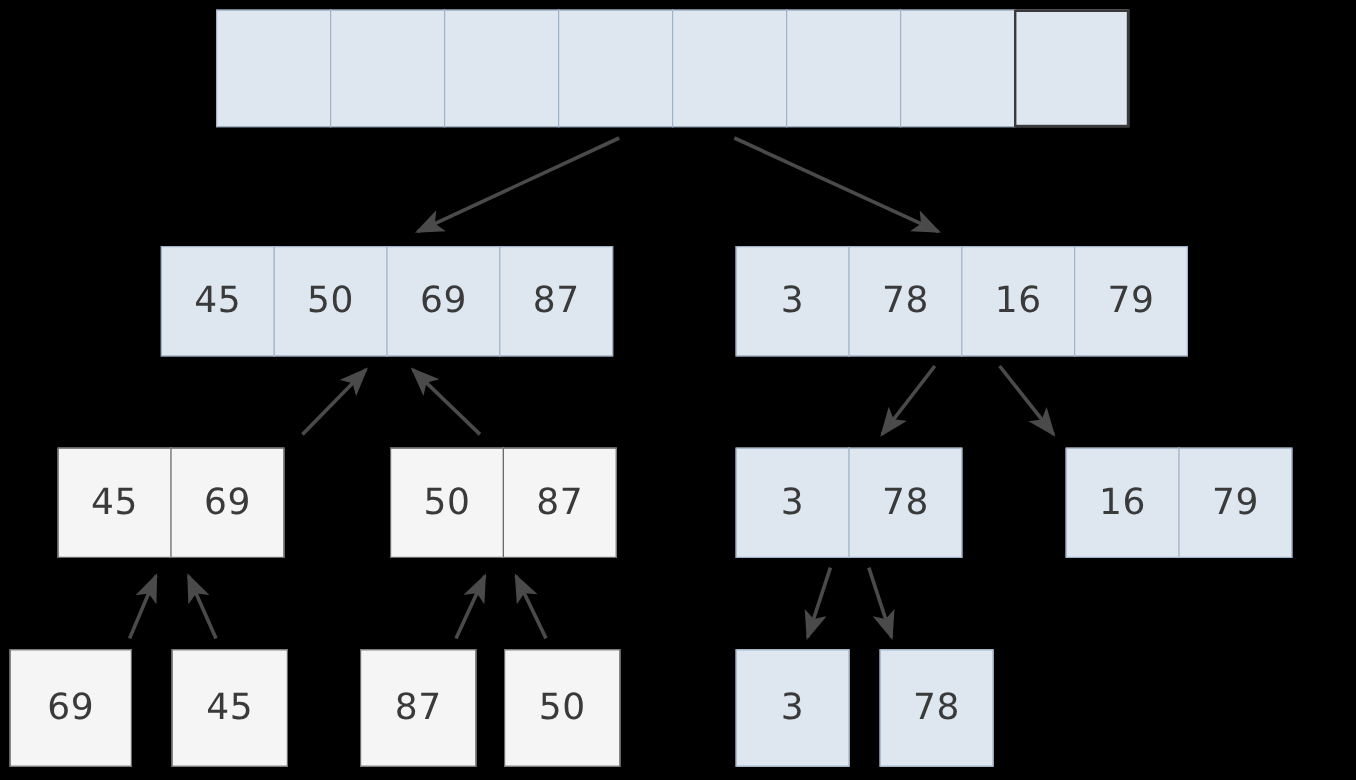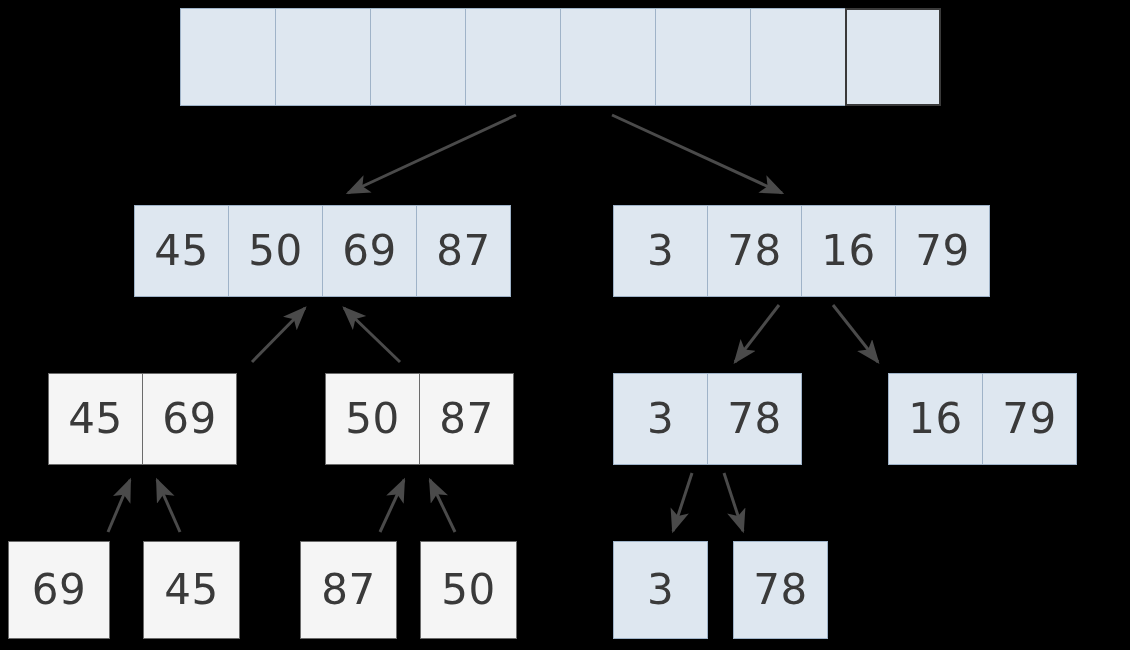--- a/index.html
+++ b/index.html
@@ -18,21 +18,21 @@
   .array-group {
     position: absolute;
     display: flex;
     flex-direction: row;
   }
   .cell {
     box-sizing: border-box;
     display: flex;
     align-items: center;
     justify-content: center;
-    font-size: 42px;
+    font-size: 30px;
     font-weight: 400;
     letter-spacing: 0.5px;
     color: #3a3a3a;
     line-height: 1;
   }
   .cell.blue {
     background: #dee7f0;
     border: 1px solid #9fb3c8;
   }
   .cell.white {

